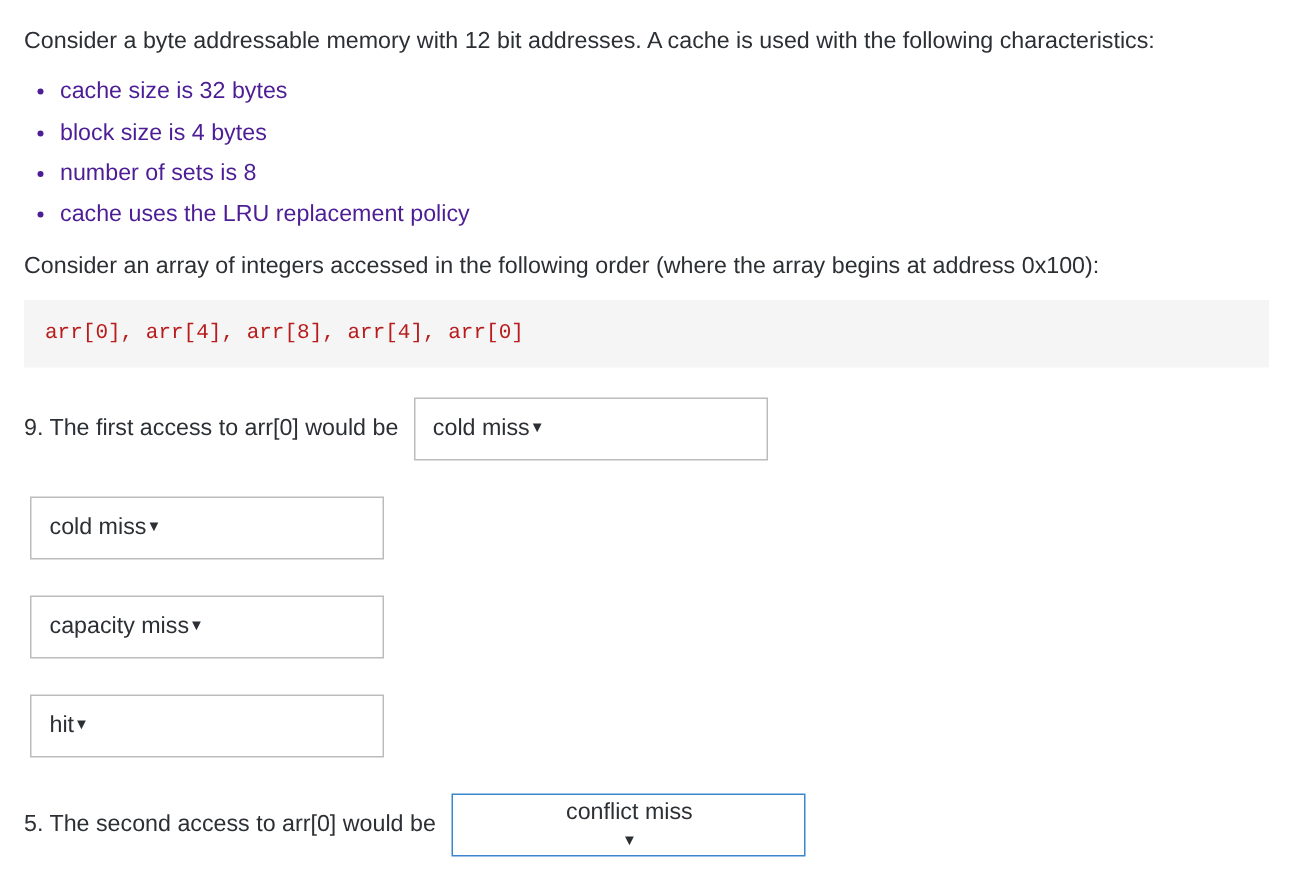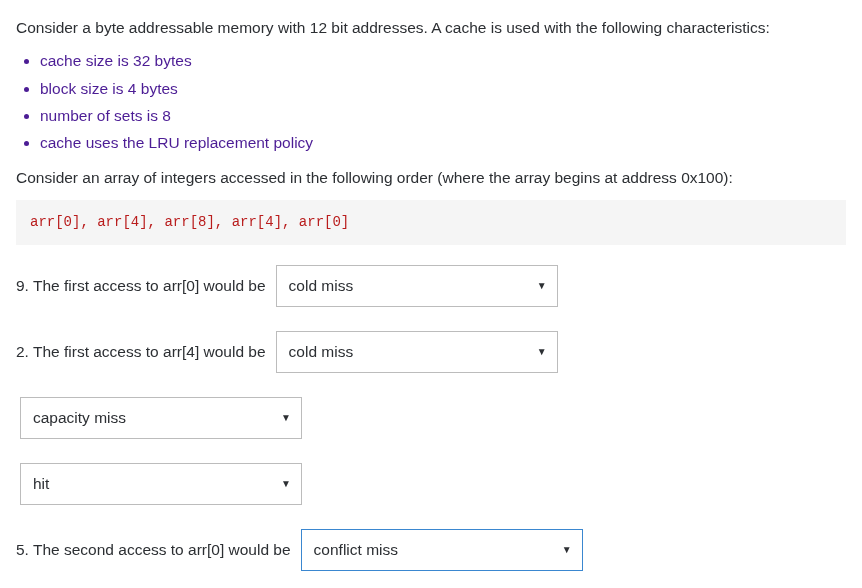--- a/index.html
+++ b/index.html
@@ -38,33 +38,33 @@
   .qrow {
     display: flex;
     align-items: center;
     margin: 0 0 24px 0;
   }
   .qlabel {
     margin-right: 6px;
     white-space: nowrap;
   }
   .dropdown {
-    width: 282px;
+    width: 236px;
     height: 42px;
     border: 1px solid #bcbcbc;
     display: flex;
     align-items: center;
-    justify-content: space-between;
     padding: 0 10px 0 12px;
     cursor: pointer;
     margin-left: 4px;
     background: #fff;
   }
   .dropdown.active {
     border: 1.5px solid #3a87d0;
+    flex-direction: column;
   }
   .dropdown .value {
     color: #2c2f33;
     font-size: 15.5px;
   }
   .caret {
     font-size: 10px;
     color: #2c2f33;
   }
 </style>
@@ -88,21 +88,20 @@
 
   <div class="qrow">
     <span class="qlabel">9.  The first access to arr[0] would be</span>
     <div class="dropdown">
       <span class="value">cold miss</span>
       <span class="caret">▼</span>
     </div>
   </div>
 
   <div class="qrow">
-    <span class="qlabel">2.  The first access to arr[4] would be</span>
     <div class="dropdown">
       <span class="value">cold miss</span>
       <span class="caret">▼</span>
     </div>
   </div>
 
   <div class="qrow">
     <div class="dropdown">
       <span class="value">capacity miss</span>
       <span class="caret">▼</span>

